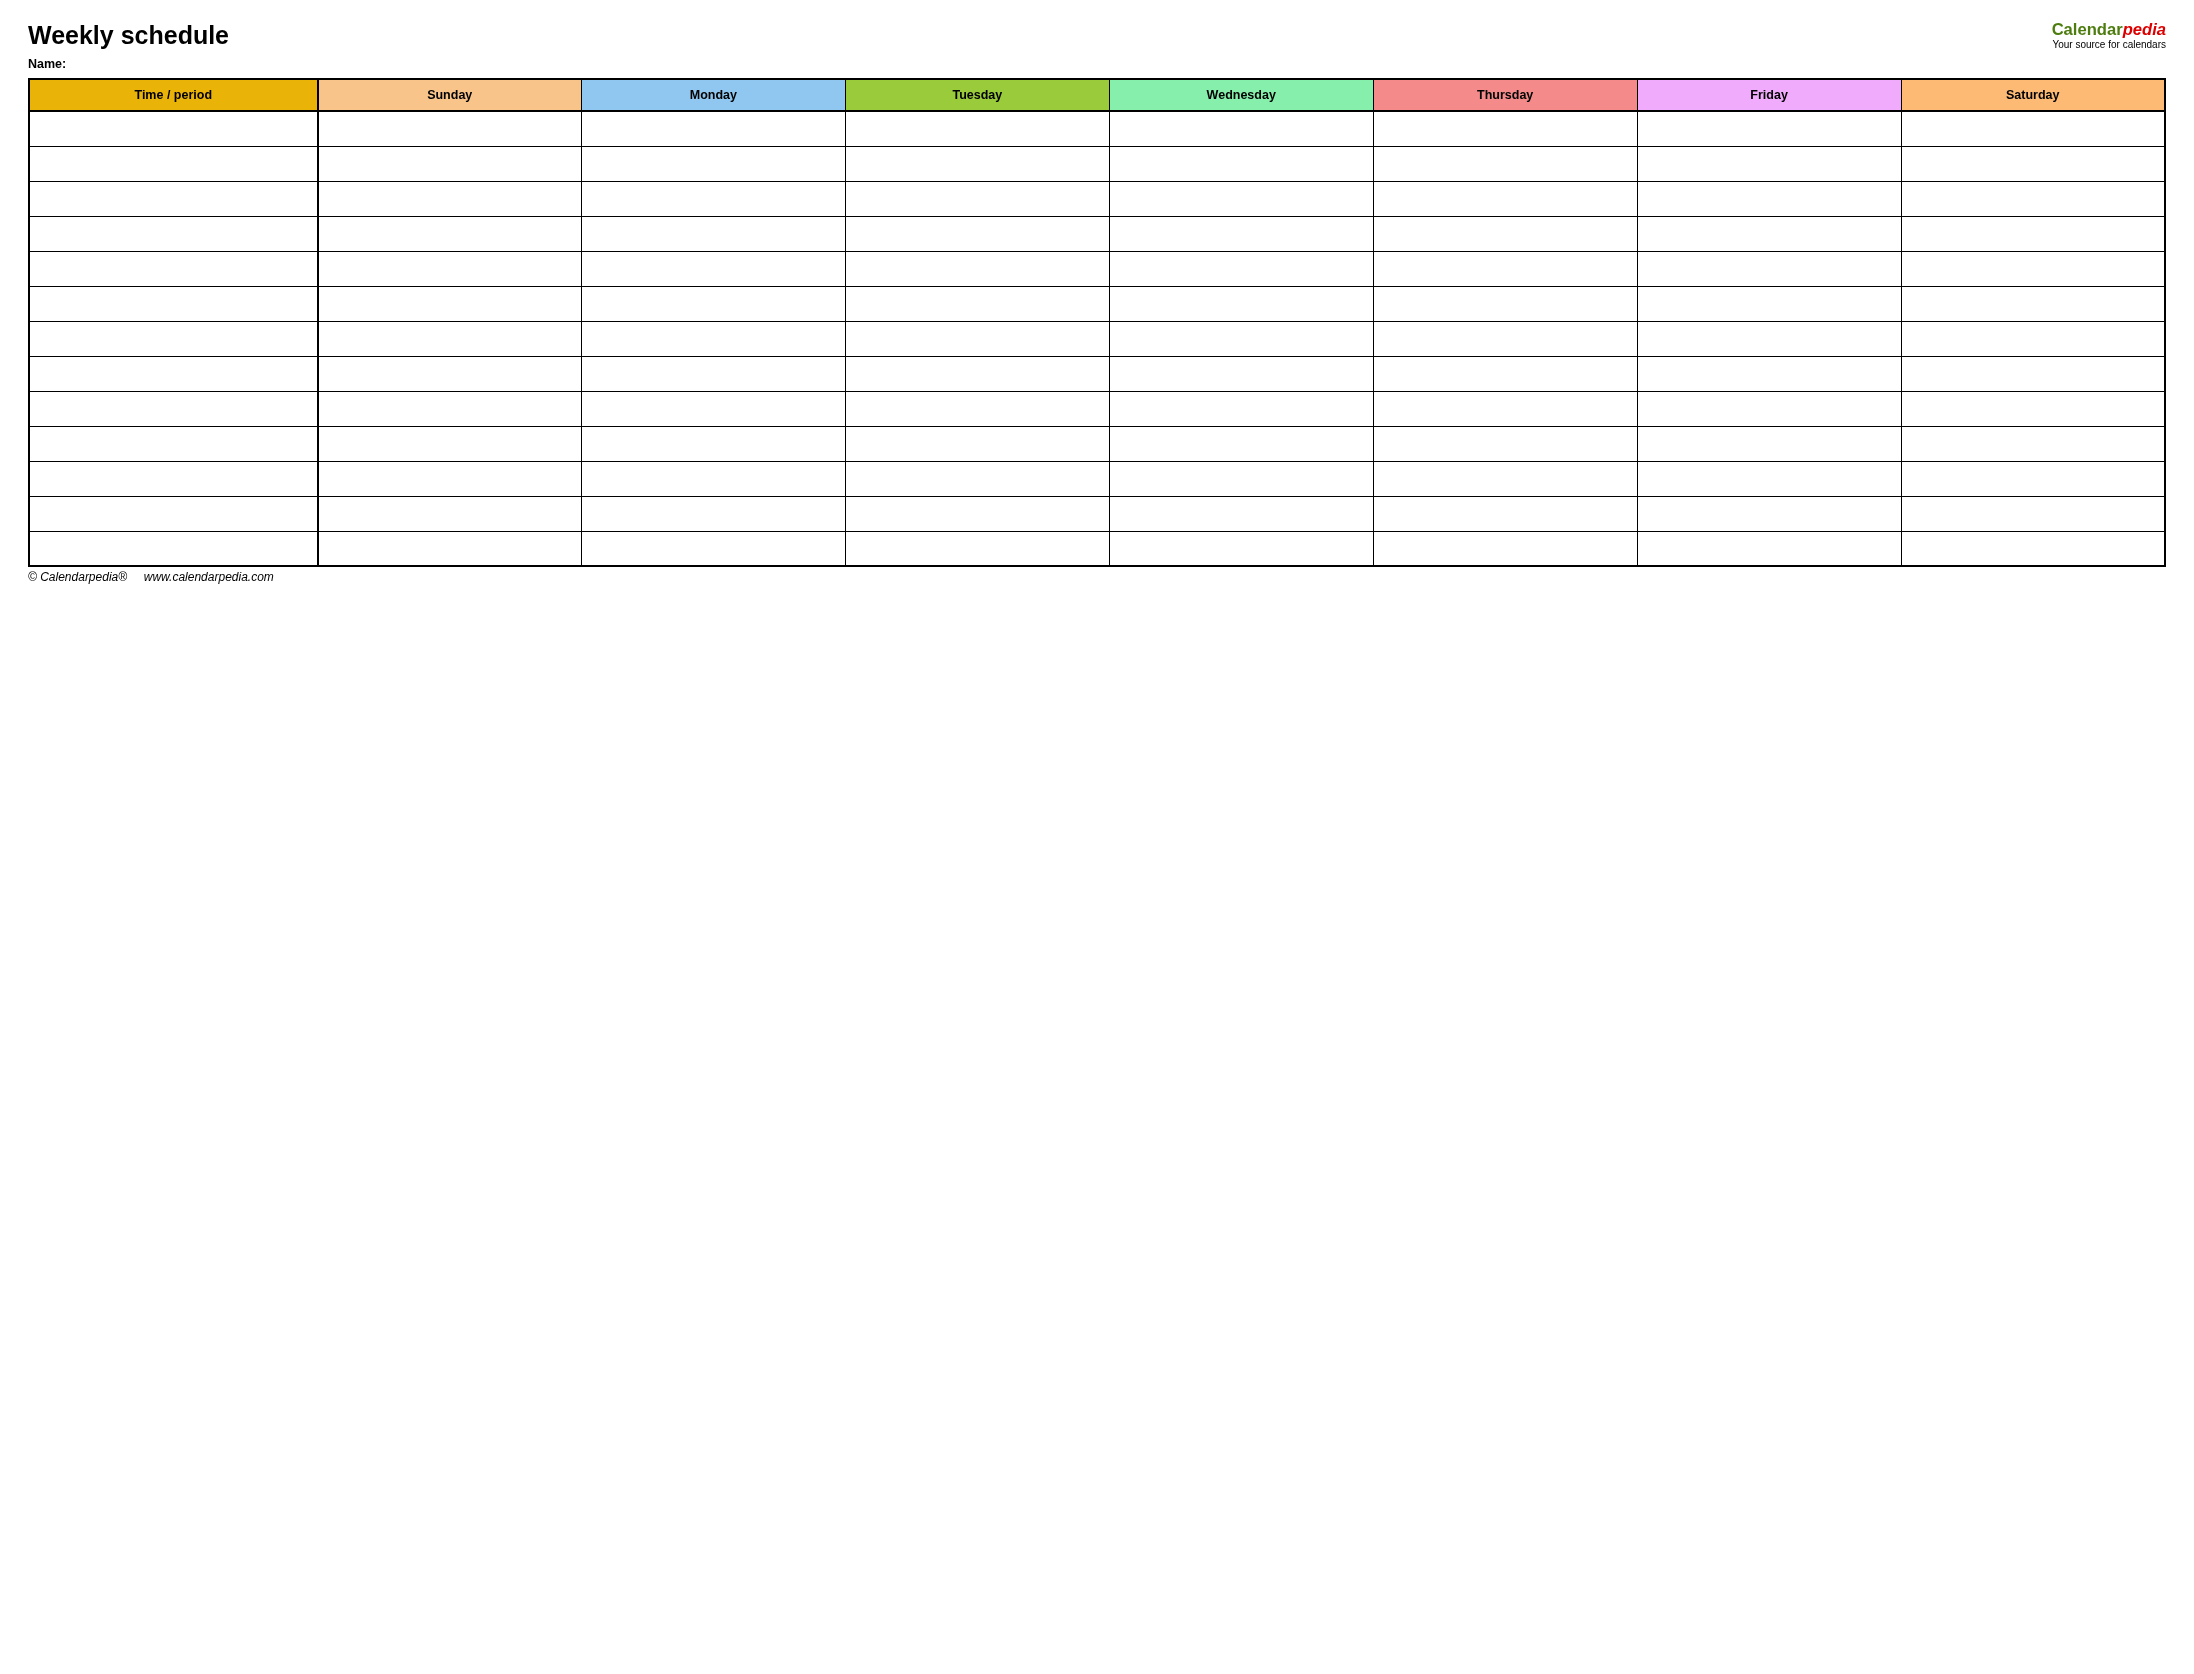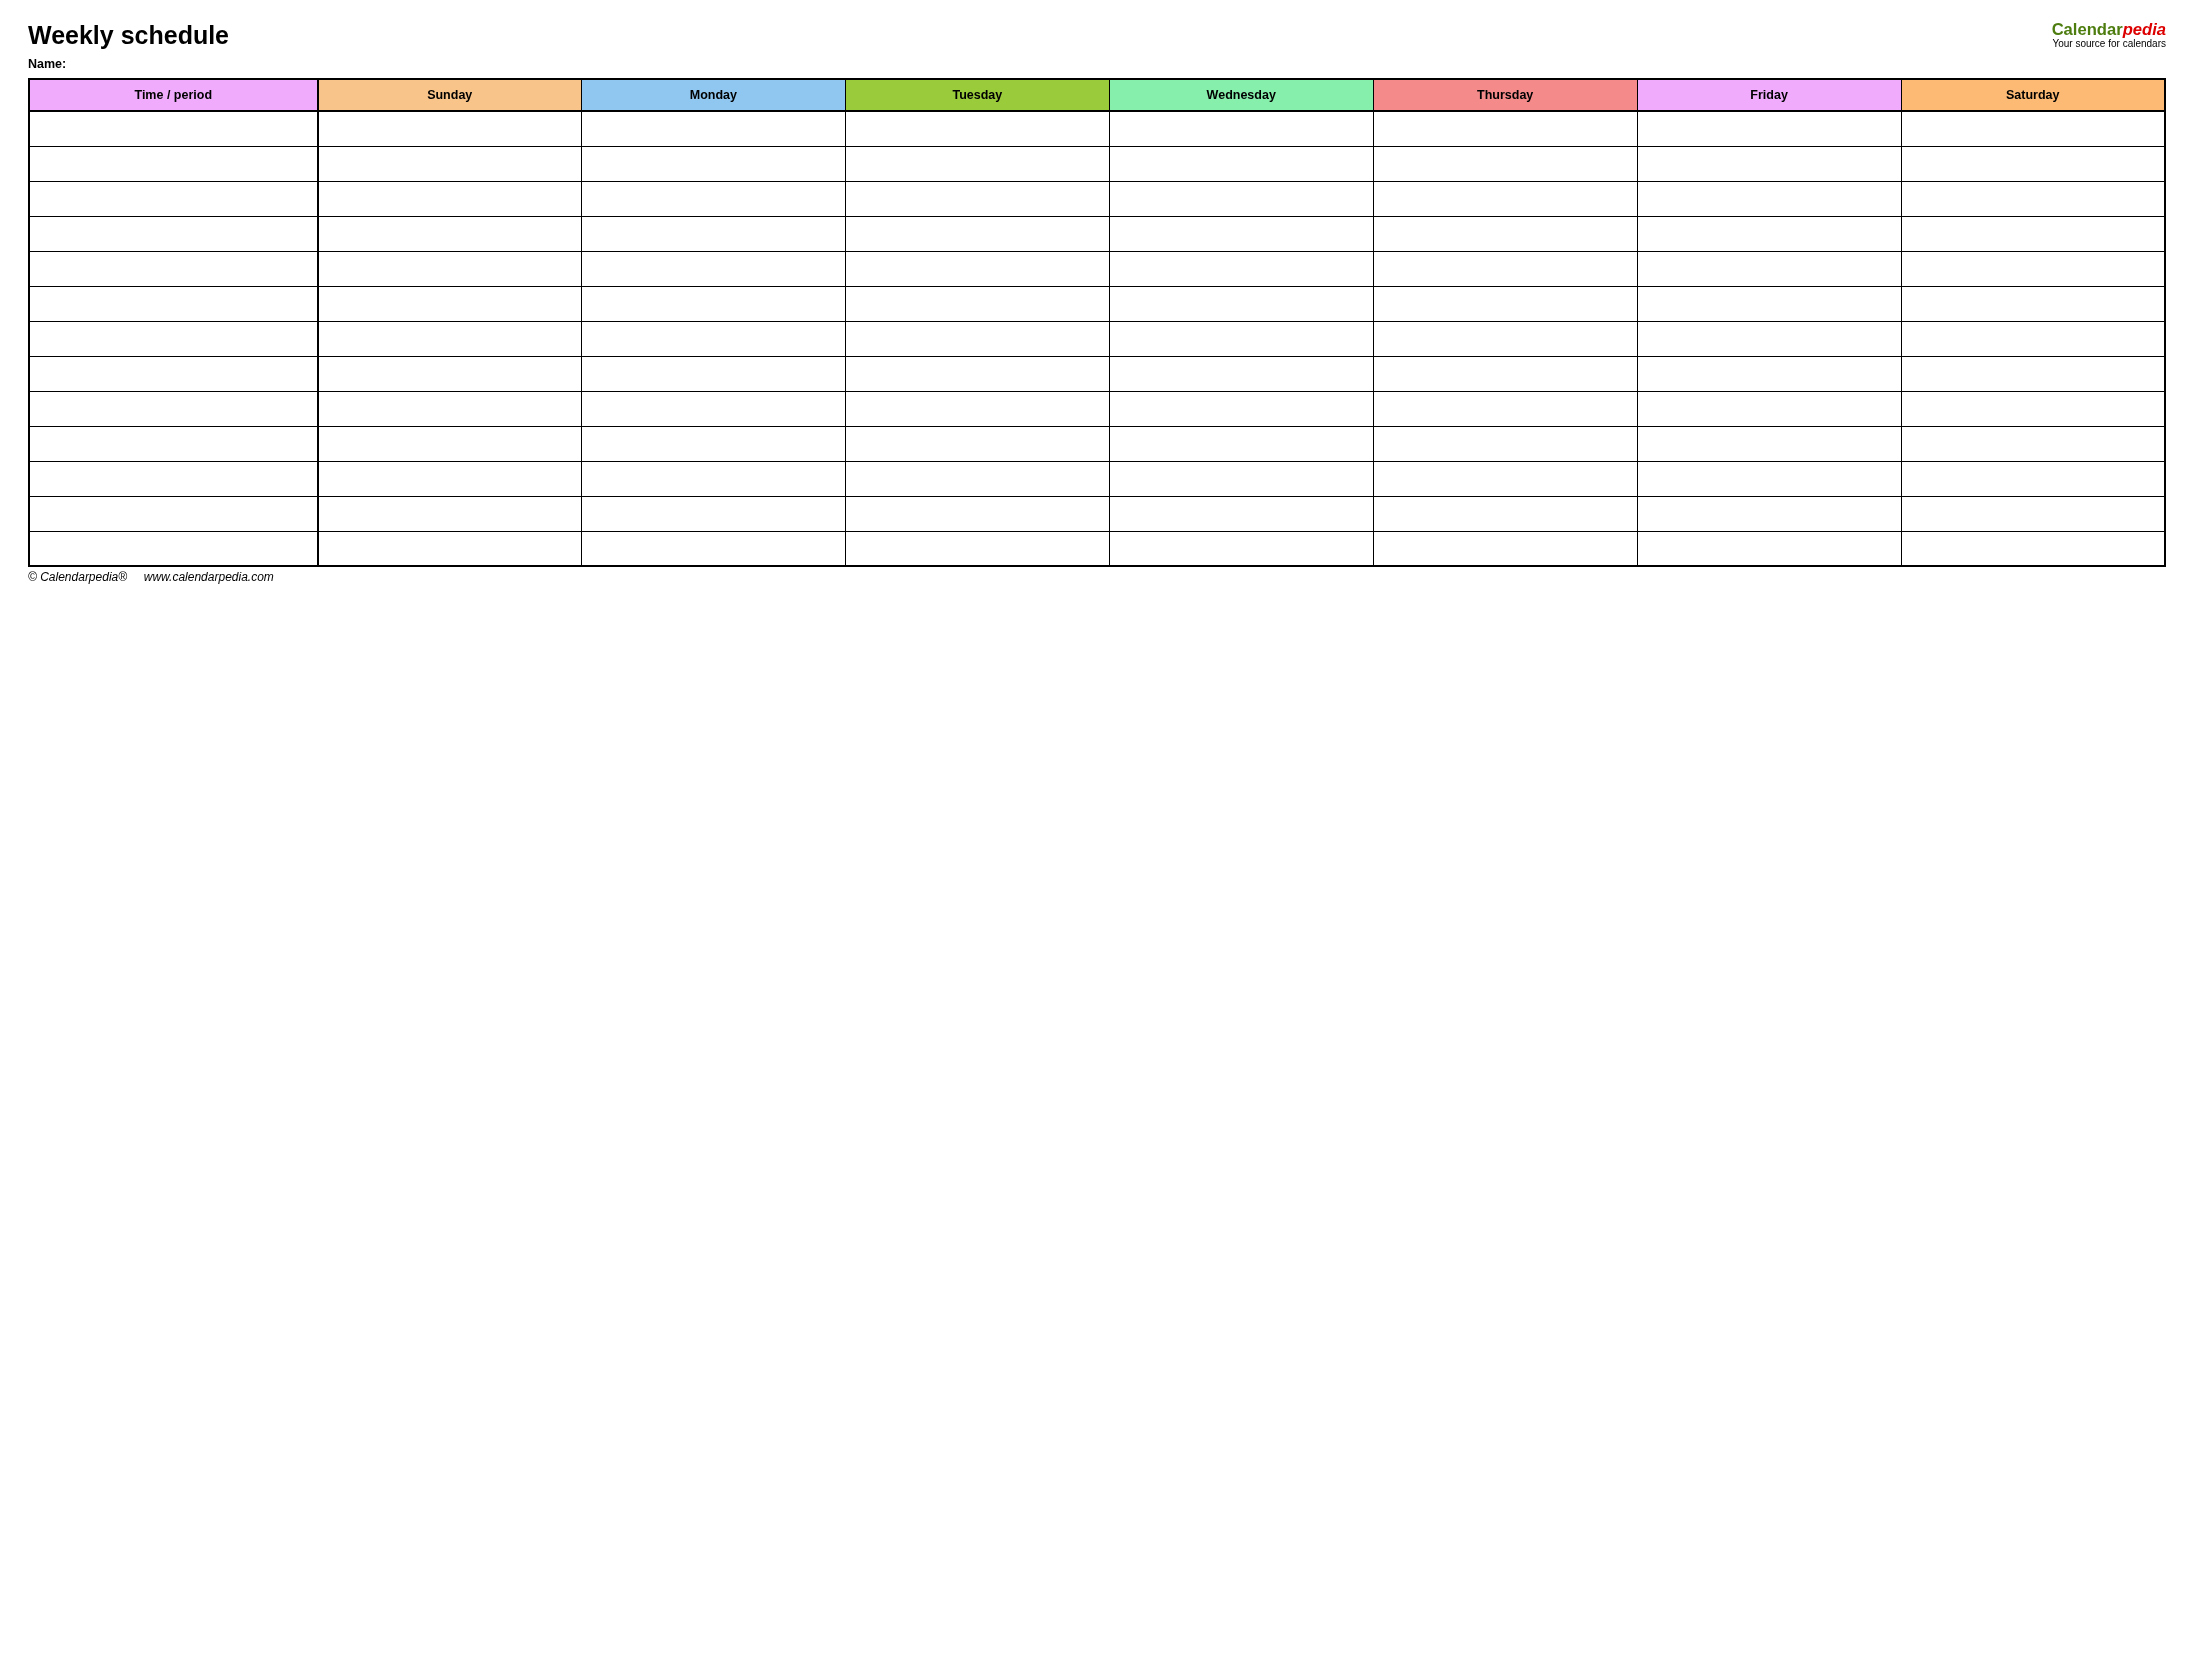--- a/index.html
+++ b/index.html
@@ -4,21 +4,21 @@
   <style>
     * { box-sizing: border-box; margin: 0; padding: 0; }
     body {
       background: #fff;
       font-family: Arial, Helvetica, sans-serif;
       padding: 21px 28px;
     }
     .header-row {
       display: flex;
       justify-content: space-between;
-      align-items: center;
+      align-items: flex-end;
       margin-bottom: 7px;
     }
     .title {
       font-size: 25px;
       font-weight: bold;
       color: #000;
     }
     .brand {
       text-align: right;
     }
@@ -55,21 +55,21 @@
       font-weight: bold;
       border-bottom: 2.1px solid #000;
     }
     table.schedule td {
       height: 35px;
     }
     table.schedule th:first-child,
     table.schedule td:first-child {
       border-right: 2.1px solid #000;
     }
-    th.col-time { background: #f0abfc; width: 13.5%; }
+    th.col-time { background: #eab308; width: 13.5%; }
     th.col-day { width: 12.35%; }
     .footer {
       font-size: 12px;
       color: #000;
       margin-top: 2.8px;
       font-style: italic;
     }
   </style>
 </head>
 <body>

